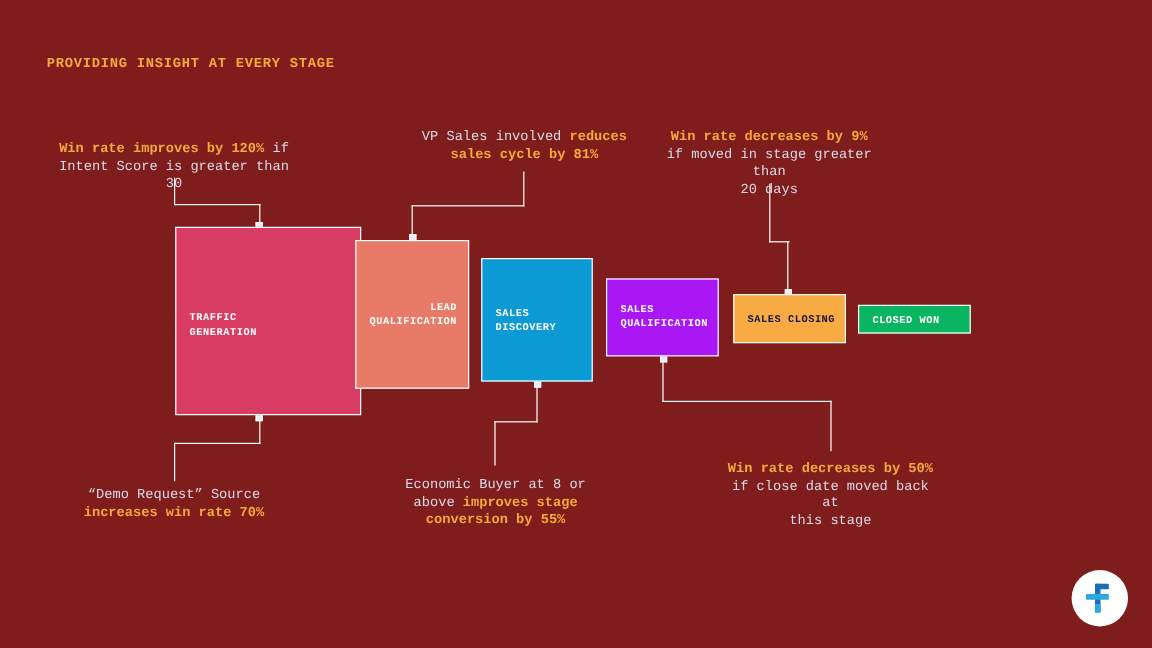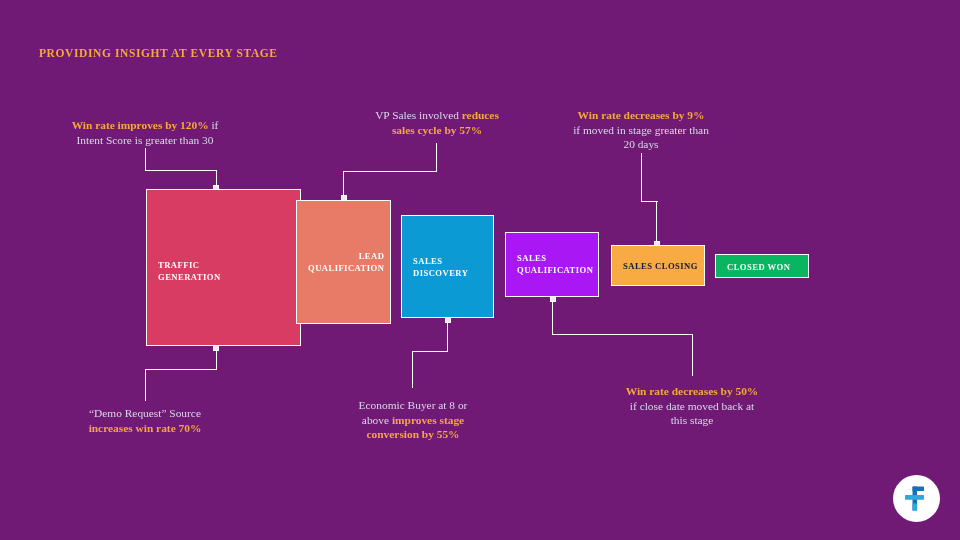--- a/index.html
+++ b/index.html
@@ -4,23 +4,23 @@
 <style>
   html, body {
     margin: 0;
     padding: 0;
     background: #ffffff;
   }
   #slide {
     position: relative;
     width: 960px;
     height: 540px;
-    background: #701a75;
+    background: #7f1d1d;
     overflow: hidden;
-    font-family: Liberation Serif, serif;
+    font-family: Liberation Mono, monospace;
     -webkit-font-smoothing: antialiased;
   }
 
   
   #title {
     position: absolute;
     left: 39px;
     top: 47px;
     font-size: 11.5px;
     font-weight: bold;
@@ -160,21 +160,21 @@
     <div class="stage-label" style="top:7px;">CLOSED WON</div>
   </div>
 
   <div class="annot" style="left:45px; top:118px; width:200px;">
     <div><b>Win rate improves by 120%</b><span> if</span></div>
     <div><span>Intent Score is greater than 30</span></div>
   </div>
 
   <div class="annot" style="left:347px; top:108px; width:180px;">
     <div><span>VP Sales involved </span><b>reduces</b></div>
-    <div><b>sales cycle by 57%</b></div>
+    <div><b>sales cycle by 81%</b></div>
   </div>
 
   <div class="annot" style="left:551px; top:108px; width:180px;">
     <div><b>Win rate decreases by 9%</b></div>
     <div><span>if moved in stage greater than</span></div>
     <div><span>20 days</span></div>
   </div>
 
   <div class="annot" style="left:55px; top:406px; width:180px;">
     <div><span>“Demo Request” Source</span></div>

